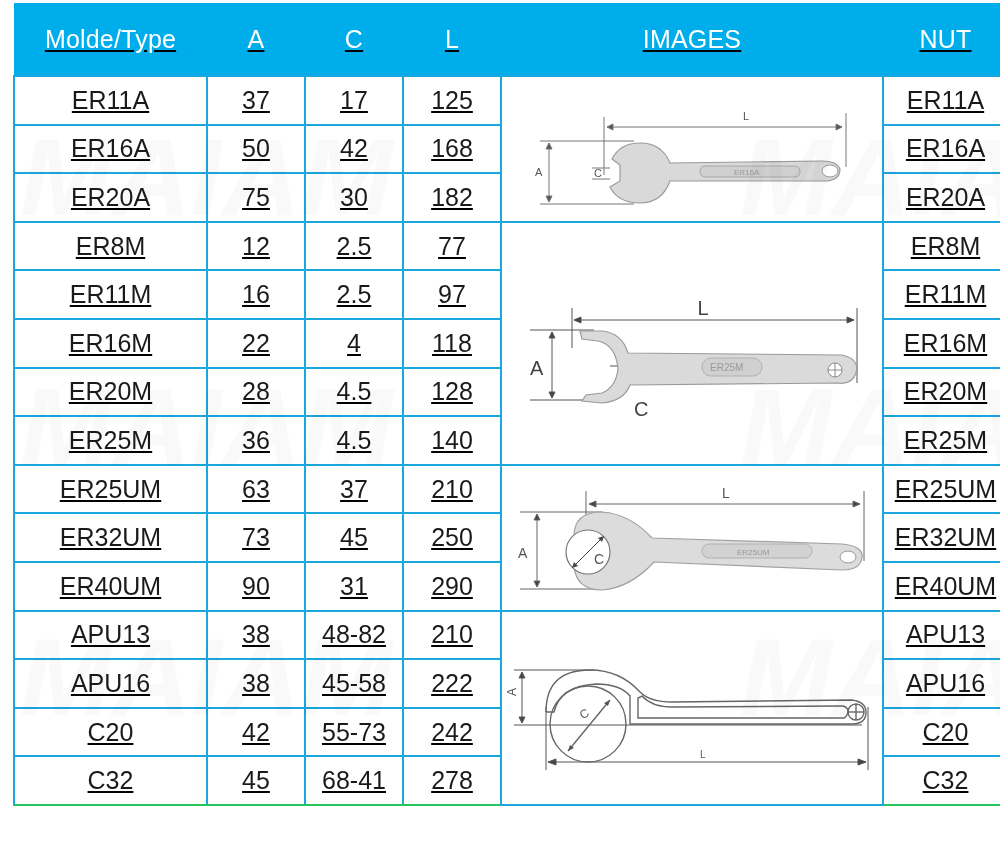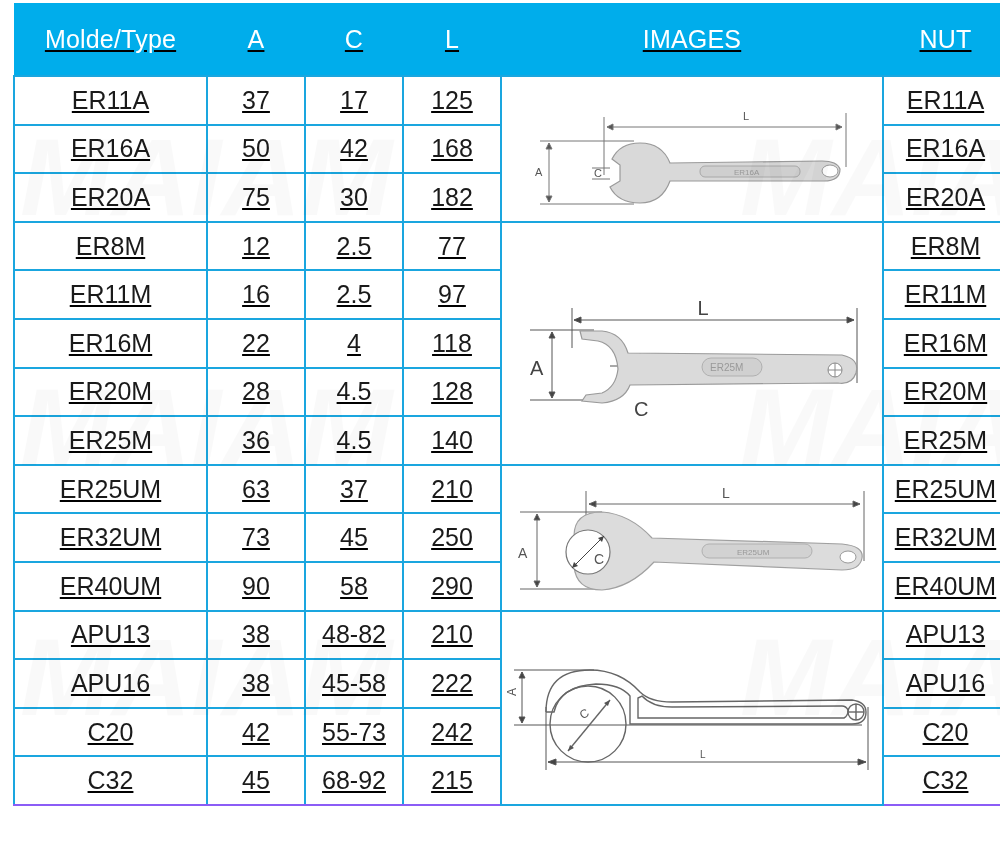--- a/index.html
+++ b/index.html
@@ -9,21 +9,21 @@
                pointer-events: none; z-index: 3; }
   table.spec { position: absolute; left: 13px; top: 3px; border-collapse: collapse;
                table-layout: fixed; width: 994px; text-decoration: underline; }
   table.spec th { background: #00adeb; color: #ffffff; font-weight: normal;
                   font-size: 25px; height: 72px; padding: 0; text-align: center;
                   border: none; letter-spacing: 0.2px; }
   table.spec td { border: 2px solid #1aa6df; height: 46.6px; padding: 0;
                   text-align: center; font-size: 25px; color: #1a1a1a;
                   background: transparent; }
   table.spec td.img-cell { position: relative; padding: 0; }
-  table.spec tr.last td { border-bottom: 2px solid #8b5cf6; }
+  table.spec tr.last td { border-bottom: 2px solid #22c55e; }
   .img-cell svg { display: block; position: absolute; left: 0; top: 0; }
 </style>
 </head>
 <body>
 
 <table class="spec">
   <colgroup>
     <col style="width:193px">
       <col style="width:98px">
       <col style="width:98px">
@@ -183,21 +183,21 @@
     <tr>
       <td>ER32UM</td>
       <td>73</td>
       <td>45</td>
       <td>250</td>
       <td>ER32UM</td>
     </tr>
     <tr>
       <td>ER40UM</td>
       <td>90</td>
-      <td>58</td>
+      <td>31</td>
       <td>290</td>
       <td>ER40UM</td>
     </tr>
 
     <tr>
       <td>APU13</td>
       <td>38</td>
       <td>48-82</td>
       <td>210</td>
       <td class="img-cell" rowspan="4">
@@ -239,22 +239,22 @@
     <tr>
       <td>C20</td>
       <td>42</td>
       <td>55-73</td>
       <td>242</td>
       <td>C20</td>
     </tr>
     <tr class="last">
       <td>C32</td>
       <td>45</td>
-      <td>68-92</td>
-      <td>215</td>
+      <td>68-41</td>
+      <td>278</td>
       <td>C32</td>
     </tr>
   </tbody>
 </table>
 
 <svg class="watermark" width="1000" height="841">
   <g font-family="Liberation Sans, sans-serif" font-size="110" font-weight="bold" font-style="italic" fill="#000" fill-opacity="0.025">
     <text x="20" y="215">MAIAM</text>
     <text x="740" y="215">MAIAM</text>
     <text x="20" y="465">MAIAM</text>

